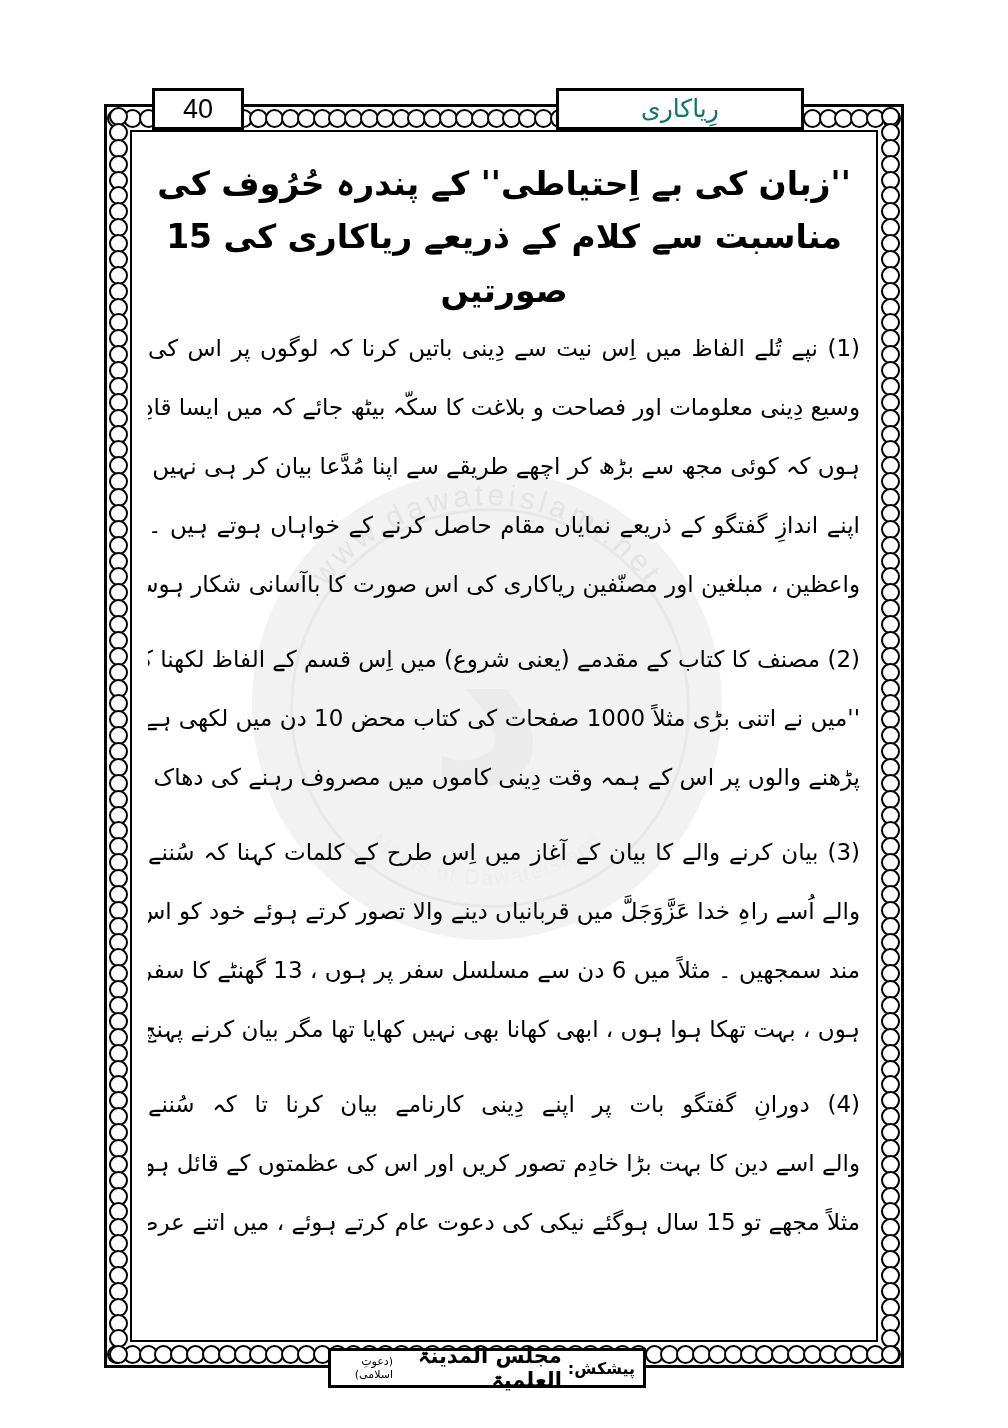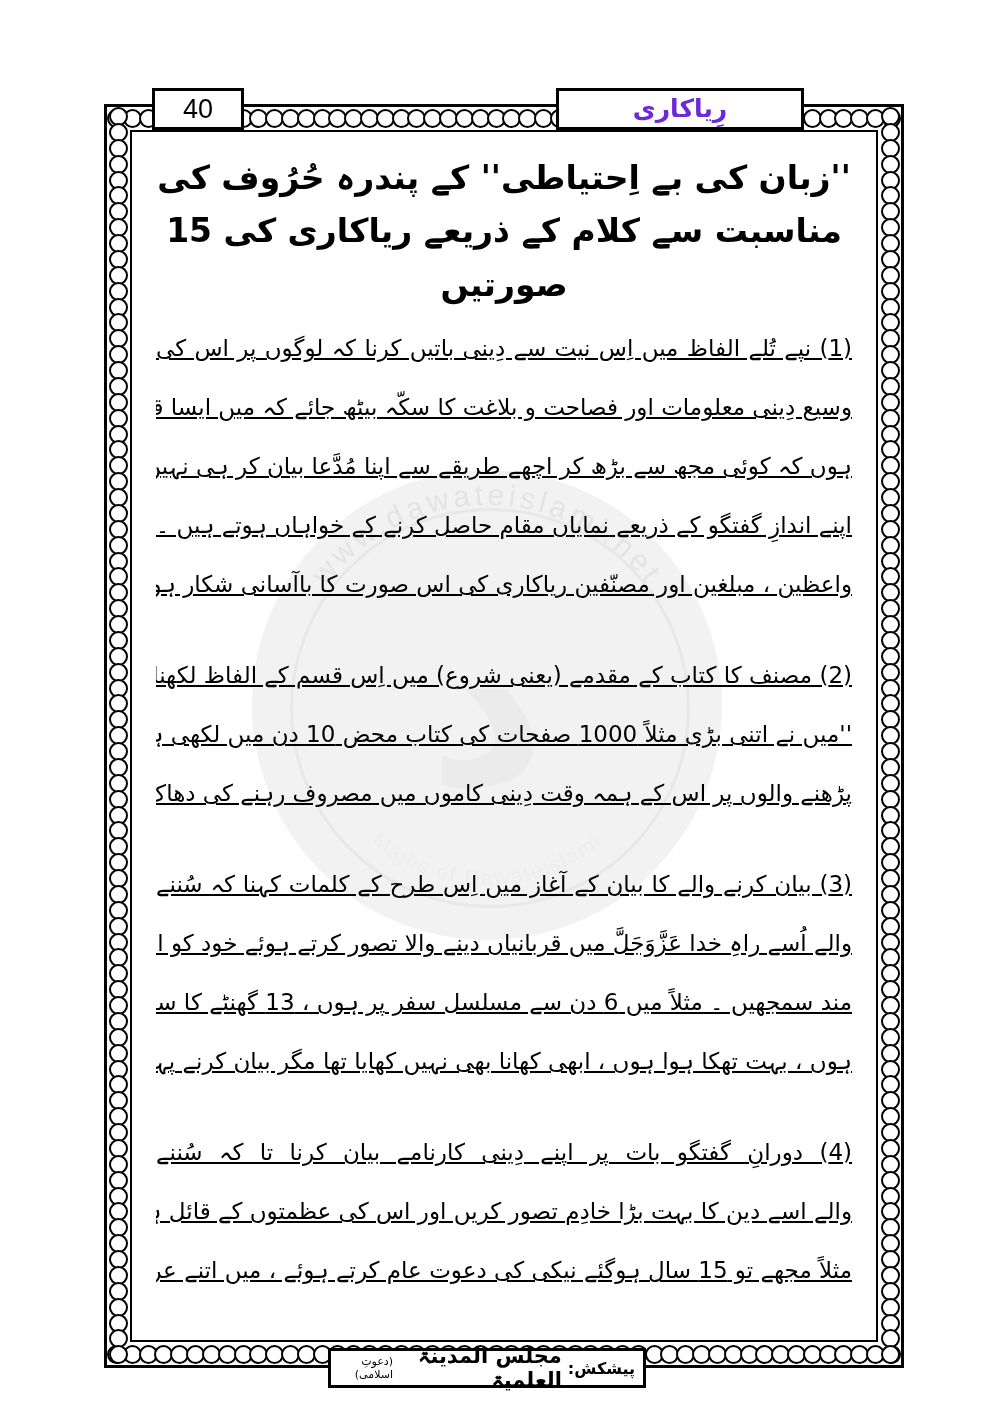--- a/index.html
+++ b/index.html
@@ -159,22 +159,22 @@
   }
   #chapter-title-box {
     left: 556px;
     top: 88px;
     width: 248px;
     height: 42px;
     direction: rtl;
   }
   #chapter-title-box .ch-title {
     font-size: 25px;
-    font-weight: bold;
-    color: #6d28d9;
+    font-weight: normal;
+    color: #0f766e;
     font-family: "DejaVu Sans", sans-serif;
     line-height: 1;
     padding-bottom: 2px;
   }
   #footer-box {
     left: 328px;
     top: 1348px;
     width: 318px;
     height: 40px;
     direction: rtl;
@@ -200,29 +200,28 @@
   }
 
   
   .doc-heading {
     font-family: "DejaVu Sans", sans-serif;
     font-weight: bold;
     font-size: 33px;
     line-height: 1.62;
     color: #000;
     text-align: center;
-    margin: 14px 0 2px 0;
+    margin: 20px 0 2px 0;
     direction: rtl;
     letter-spacing: 0.5px;
   }
 
   
   .para {
-    margin: 8px;
-    text-decoration: underline;
+    margin: 0;
   }
   .line {
     font-family: "DejaVu Sans", sans-serif;
     font-size: 23px;
     line-height: 1;
     color: #000;
     direction: rtl;
     text-align: justify;
     text-align-last: justify;
     height: 59px;

